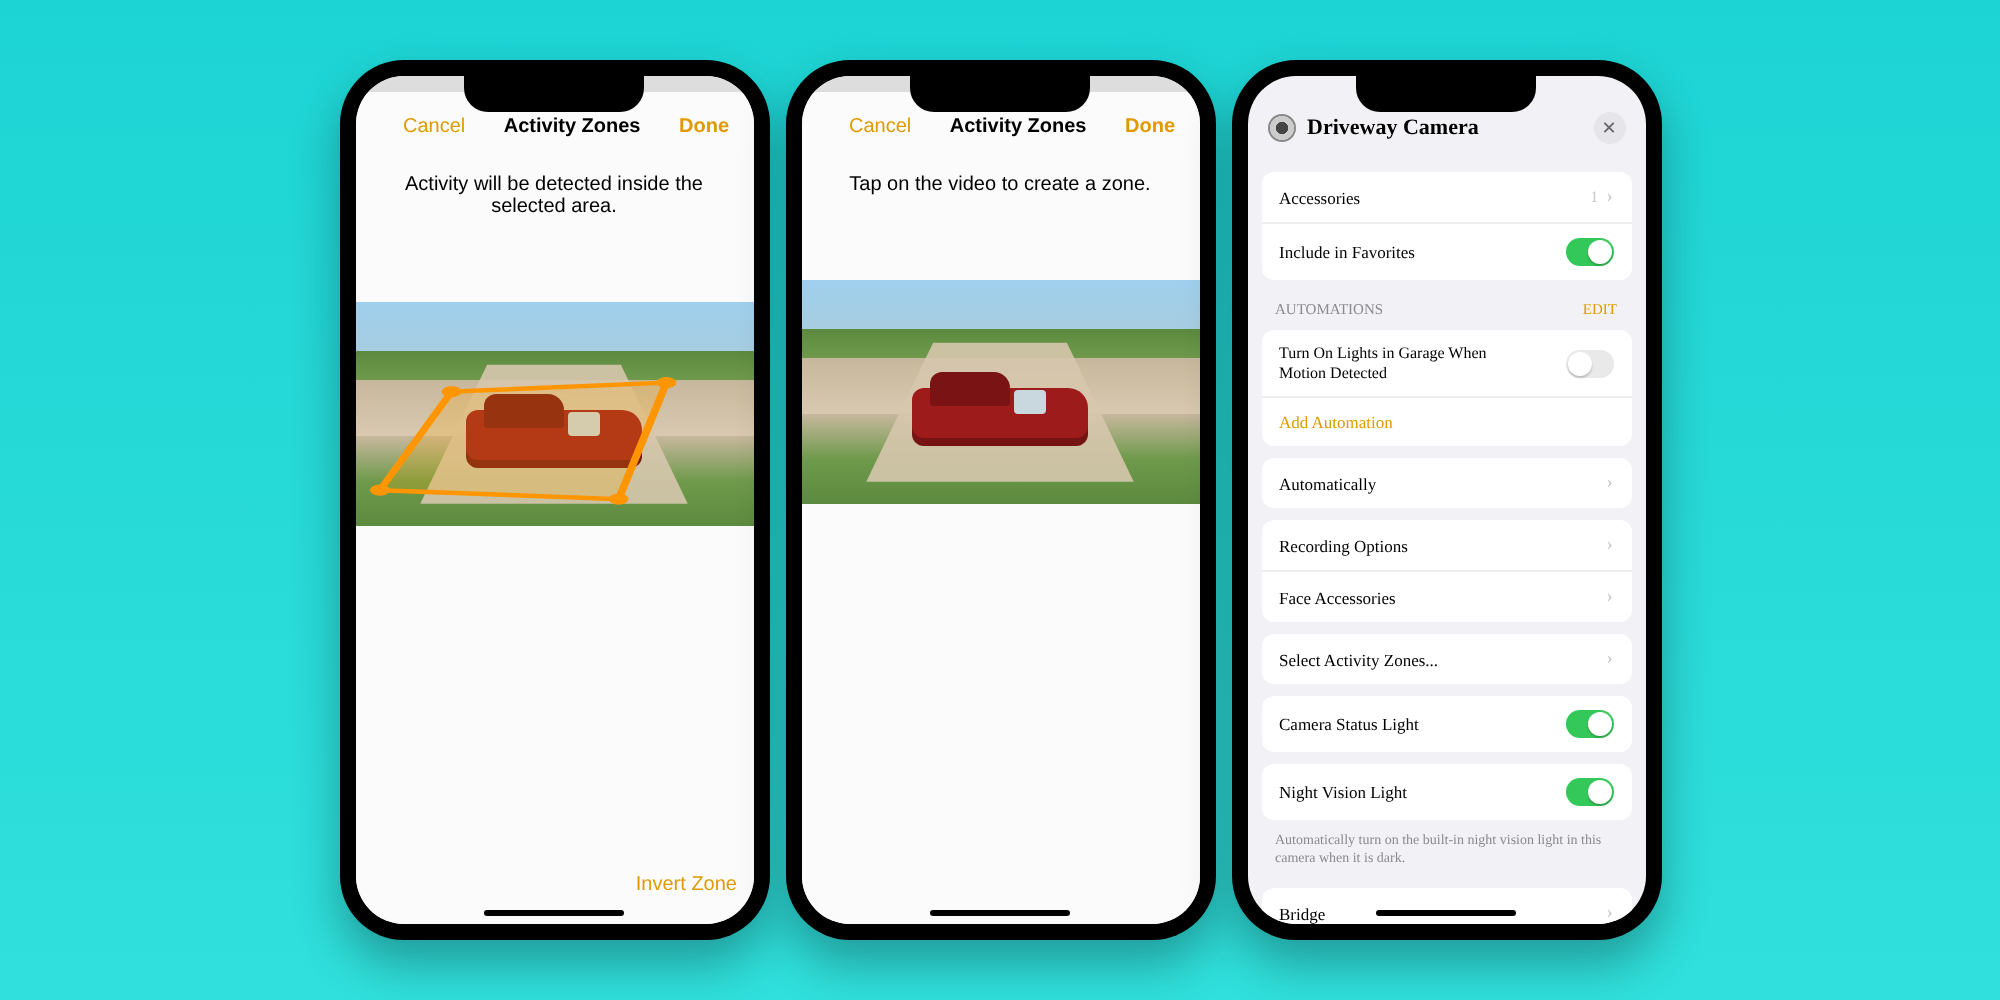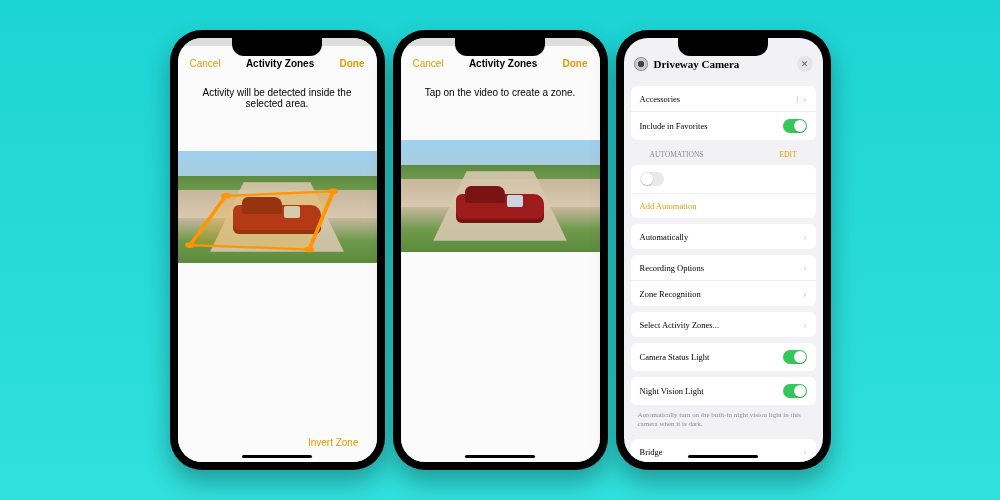--- a/index.html
+++ b/index.html
@@ -24,21 +24,21 @@
   }
   .home-indicator{
     position:absolute; bottom:4px; left:50%; transform:translateX(-50%);
     width:70px; height:3px; background:#000; border-radius:3px; z-index:11;
   }
   
   .sheet-backdrop{ height:8px; background:#ddd; }
   .sheet{ flex:1; background:#fbfbfb; border-radius:8px 8px 0 0; display:flex; flex-direction:column; position:relative;}
   .nav{
     display:flex; align-items:flex-end; justify-content:space-between;
-    padding: 12px 12px 8px; font-size:10px;
+    padding: 12px 12px 8px; font-size:10px;margin-left:12px;
   }
   .nav .title{ font-weight:600; color:#000; font-size:10px;}
   .accent{ color:#e09a00; }
   .subtext{ text-align:center; font-size:10px; color:#000; padding:10px 16px 0; }
   .video-area{
     margin-top:42px;
     width:100%; height:112px;
     background: linear-gradient(180deg,#9fd0ee 0%,#a7cde0 22%,#5c8a3e 22%,#6f9a4c 35%,#c7b79d 35%,#d8c9b0 60%,#c7b79d 60%,#6f9a4c 80%,#5c8a3e 100%);
     position:relative; overflow:hidden;
   }
@@ -64,21 +64,21 @@
     position:absolute; inset:0;
     clip-path: polygon(6% 84%, 66% 88%, 78% 36%, 24% 40%);
     background: rgba(255,167,0,0.22);
     border:0;
   }
   .zone-outline{
     position:absolute; inset:0; pointer-events:none;
   }
   .zone-outline svg{ width:100%; height:100%; }
   .footer-btn{
-    position:absolute; bottom:14px; right:18px; font-size:10px;
+    position:absolute; bottom:14px; right:8px; font-size:10px;
   }
   
   .settings{ background:#f2f2f6;font-family:Liberation Serif, serif; }
   .s-header{
     display:flex; align-items:center; gap:6px; padding:18px 10px 8px; font-size:11px;
   }
   .cam-icon{ width:14px; height:14px; border-radius:50%; background:radial-gradient(circle,#444 30%,#ccc 32%,#ccc 60%,#888 62%); }
   .close-x{
     margin-left:auto; width:16px; height:16px; border-radius:50%; background:#e5e5ea;
     display:flex; align-items:center; justify-content:center; font-size:9px; color:#666;
@@ -92,21 +92,21 @@
   }
   .row:last-child{ border-bottom:none; }
   .row .chev{ color:#c7c7cc; font-size:10px; margin-left:4px;}
   .row .val{ color:#c7c7cc; font-size:8px; }
   .toggle{ width:24px; height:14px; border-radius:8px; position:relative; }
   .toggle.on{ background:#34c759; }
   .toggle.off{ background:#e9e9ea; }
   .toggle::after{ content:""; position:absolute; top:1px; width:12px; height:12px; background:#fff; border-radius:50%; box-shadow:0 1px 1px rgba(0,0,0,.2);}
   .toggle.on::after{ right:1px; }
   .toggle.off::after{ left:1px; }
-  .section-label{ font-size:7.5px; color:#8a8a8e; padding:4px 26px 0; display:flex; justify-content:space-between;}
+  .section-label{ font-size:7.5px; color:#8a8a8e; padding:4px 14px 0; display:flex; justify-content:space-between;}
   .subrow-text{ font-size:7px; color:#8a8a8e; padding:0 14px 4px; line-height:1.3; }
   .automation-title{ font-size:8px; line-height:1.2; max-width:120px;}
   .add-auto{ color:#e09a00; }
 </style>
 </head>
 <body>
 
 <div class="phone">
   <div class="notch"></div>
   <div class="screen">
@@ -178,41 +178,42 @@
           <div class="toggle on"></div>
         </div>
       </div>
 
       <div class="section-label">
         <span>AUTOMATIONS</span>
         <span class="accent">EDIT</span>
       </div>
       <div class="group">
         <div class="row">
+          <span class="automation-title">Turn On Lights in Garage When Motion Detected</span>
           <div class="toggle off"></div>
         </div>
         <div class="row">
           <span class="add-auto">Add Automation</span>
         </div>
       </div>
 
       <div class="group">
         <div class="row">
           <span>Automatically</span>
           <span class="chev">›</span>
         </div>
       </div>
 
       <div class="group">
         <div class="row">
           <span>Recording Options</span>
           <span class="chev">›</span>
         </div>
         <div class="row">
-          <span>Zone Recognition</span>
+          <span>Face Accessories</span>
           <span class="chev">›</span>
         </div>
       </div>
 
       <div class="group">
         <div class="row">
           <span>Select Activity Zones...</span>
           <span class="chev">›</span>
         </div>
       </div>

